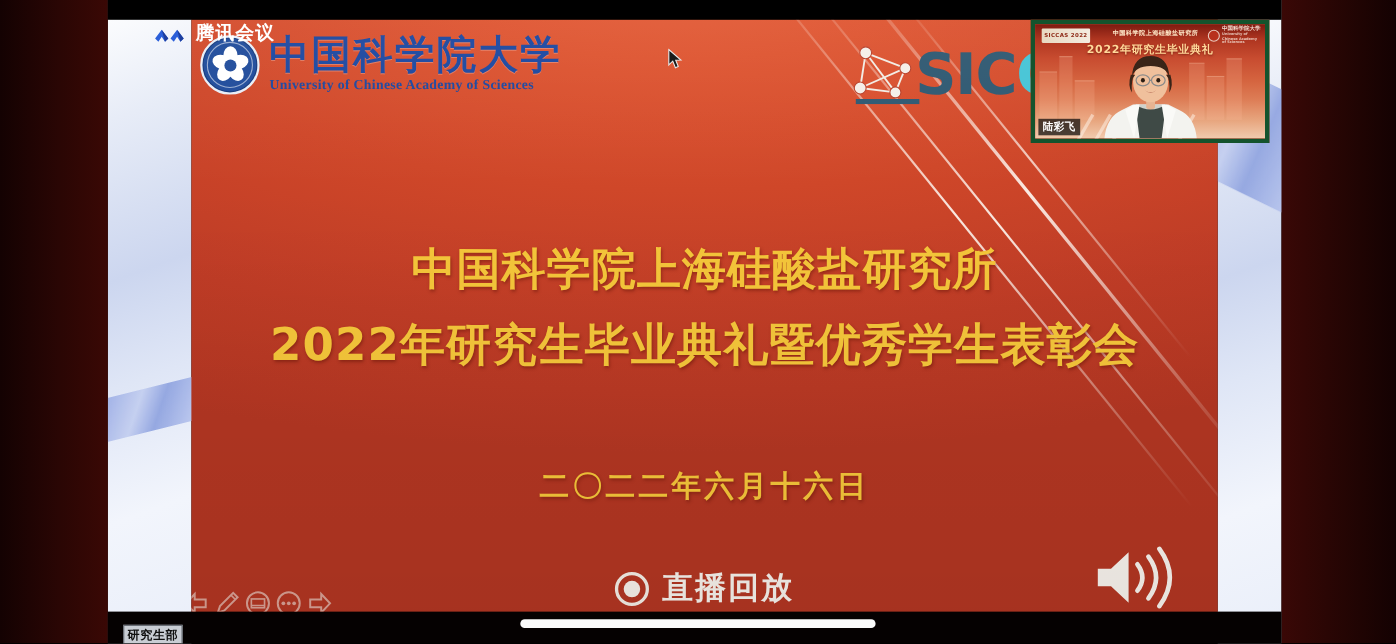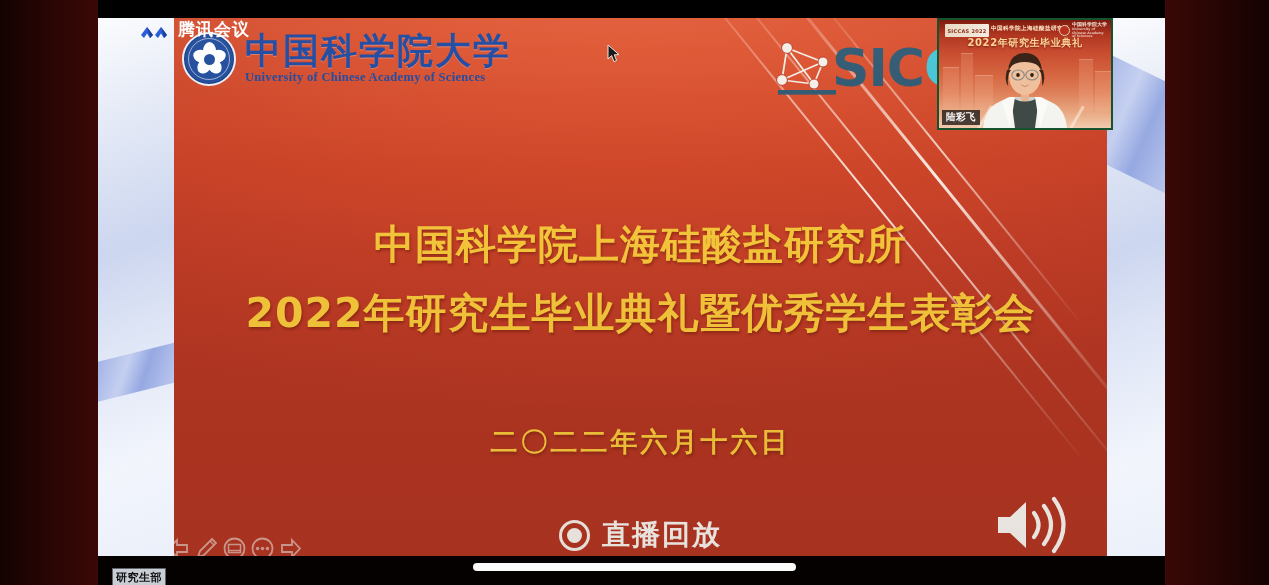--- a/index.html
+++ b/index.html
@@ -165,22 +165,22 @@
   #tm-logo { width:30px; height:18px; flex:none; }
   #tm-name {
     color:#ffffff; font-size:17px; font-weight:bold;
     letter-spacing:1px;
     font-family:"DejaVu Sans","Liberation Sans",sans-serif;
   }
 
   
   #pip {
     position:absolute; left:937px; top:18px;
-    width:176px; height:112px;
-    border:2px solid #14532d;
+    width:217px; height:112px;
+    border:4px solid #14532d;
     overflow:hidden; z-index:50;
     background:#c9452c;
   }
   #pip-bg2 {
     position:absolute; inset:0;
     background:
       linear-gradient(180deg,#7d1a10 0%,#ae3520 13%,#c84c30 30%,#d56540 50%,#dd7d56 66%,#e7a57e 84%,#f2cbae 100%);
   }
   .pip-building {
     position:absolute; bottom:16%; background:rgba(255,190,160,.20);

